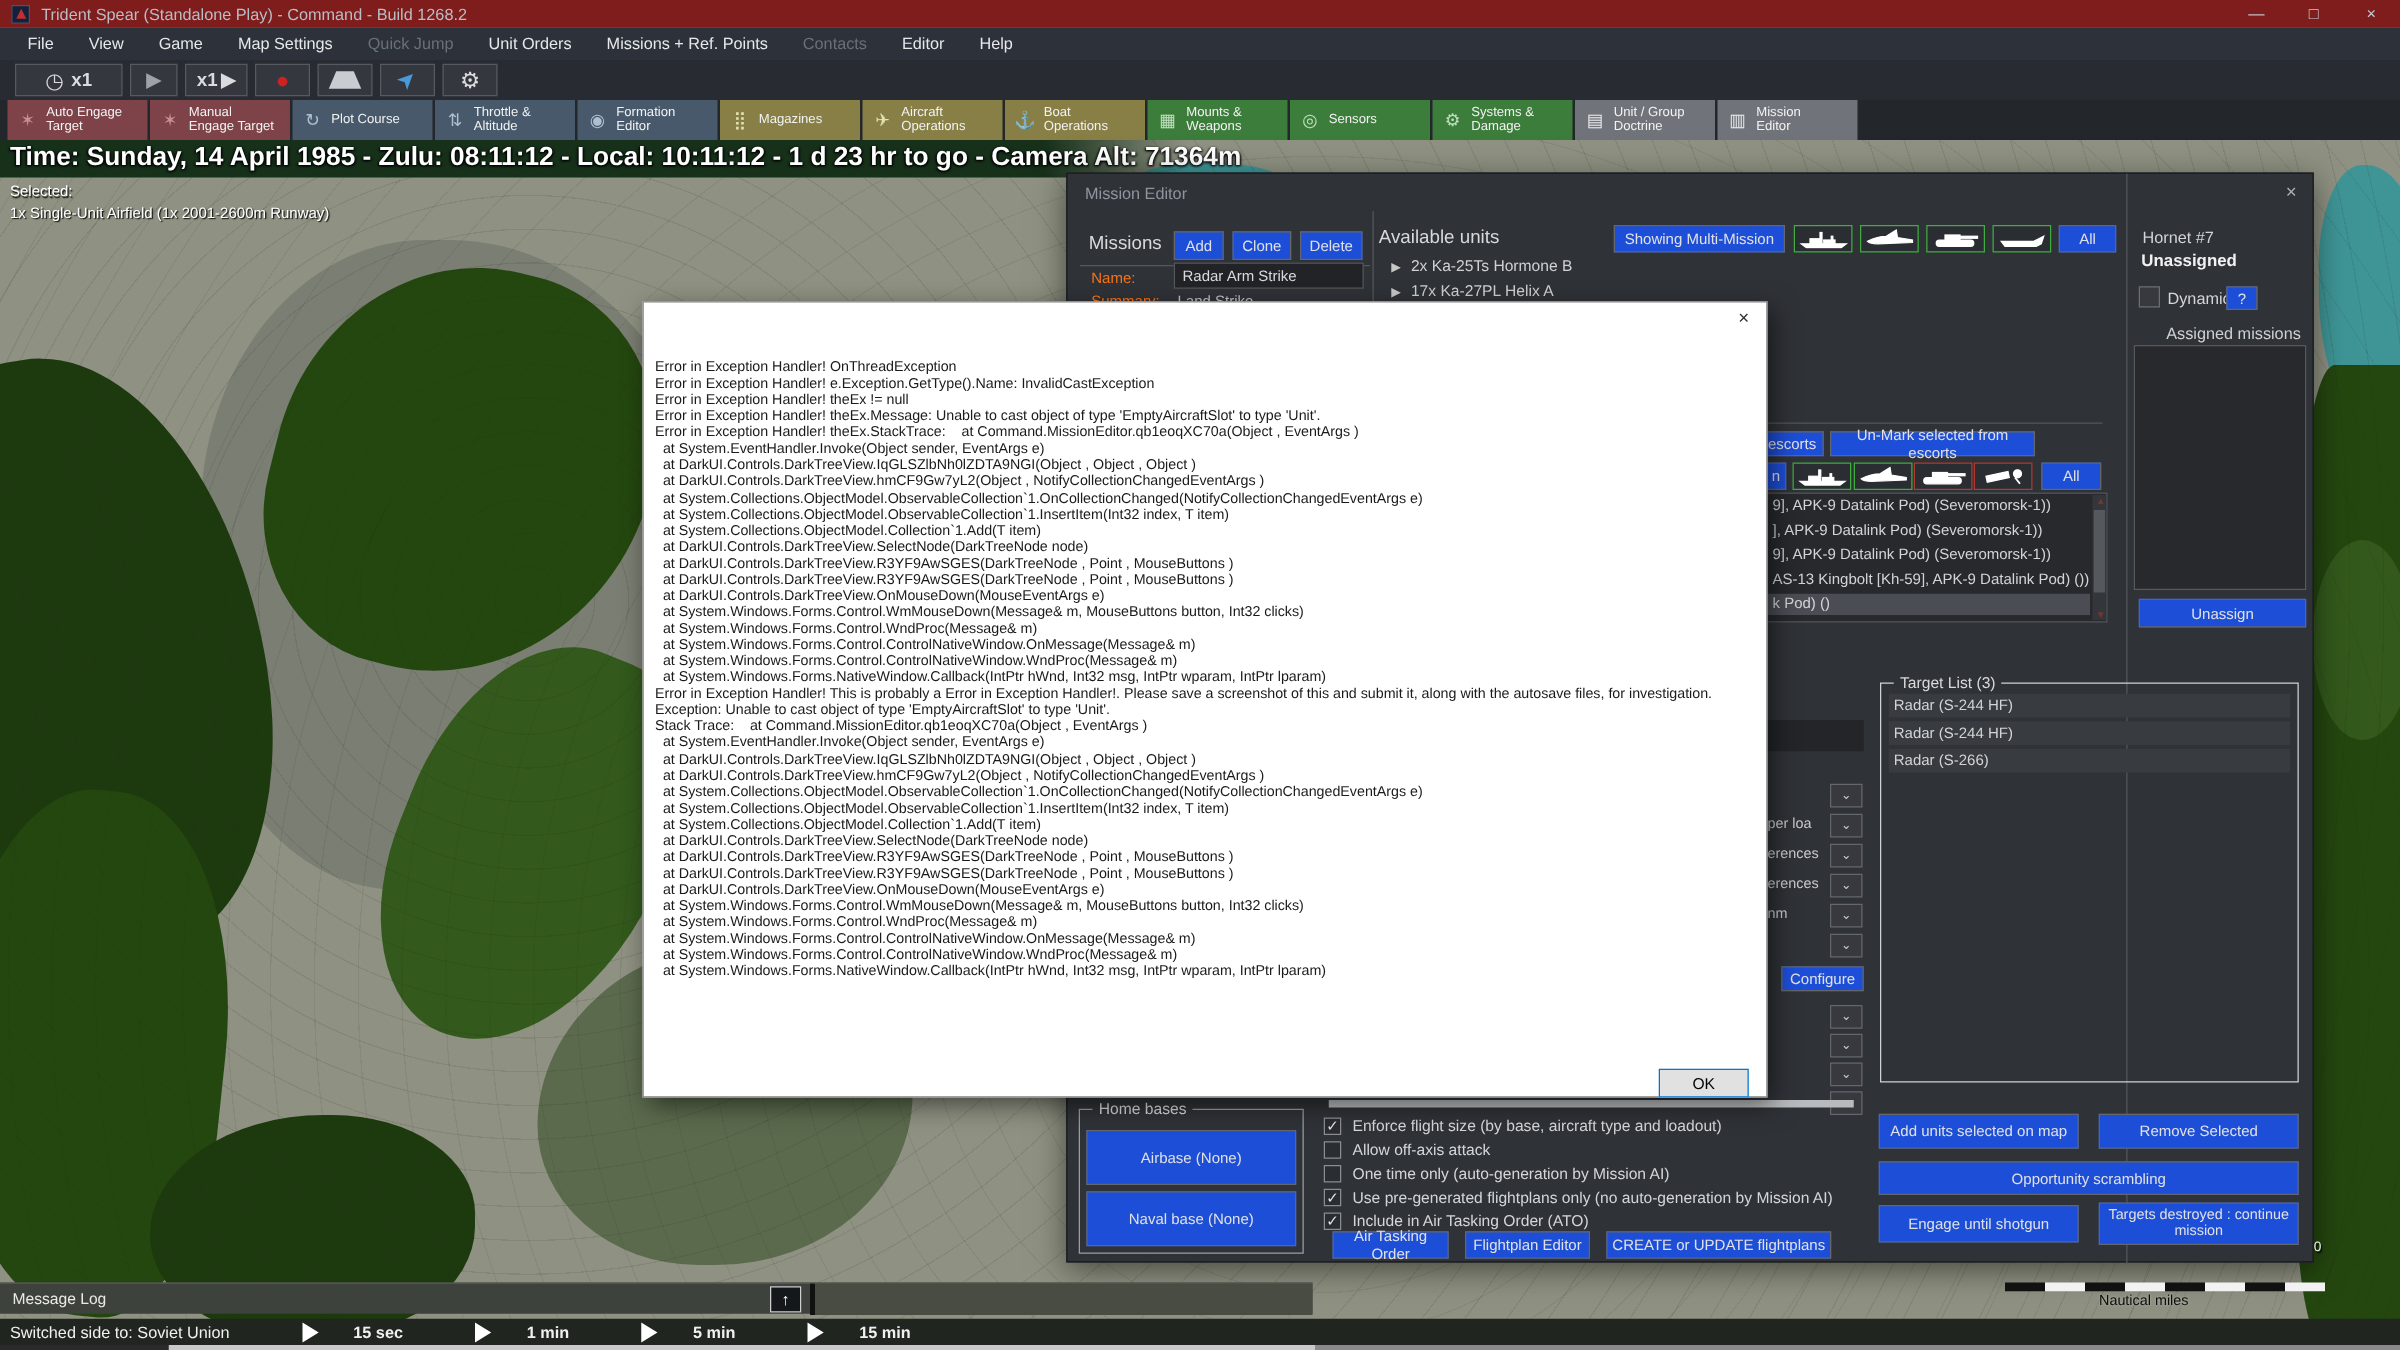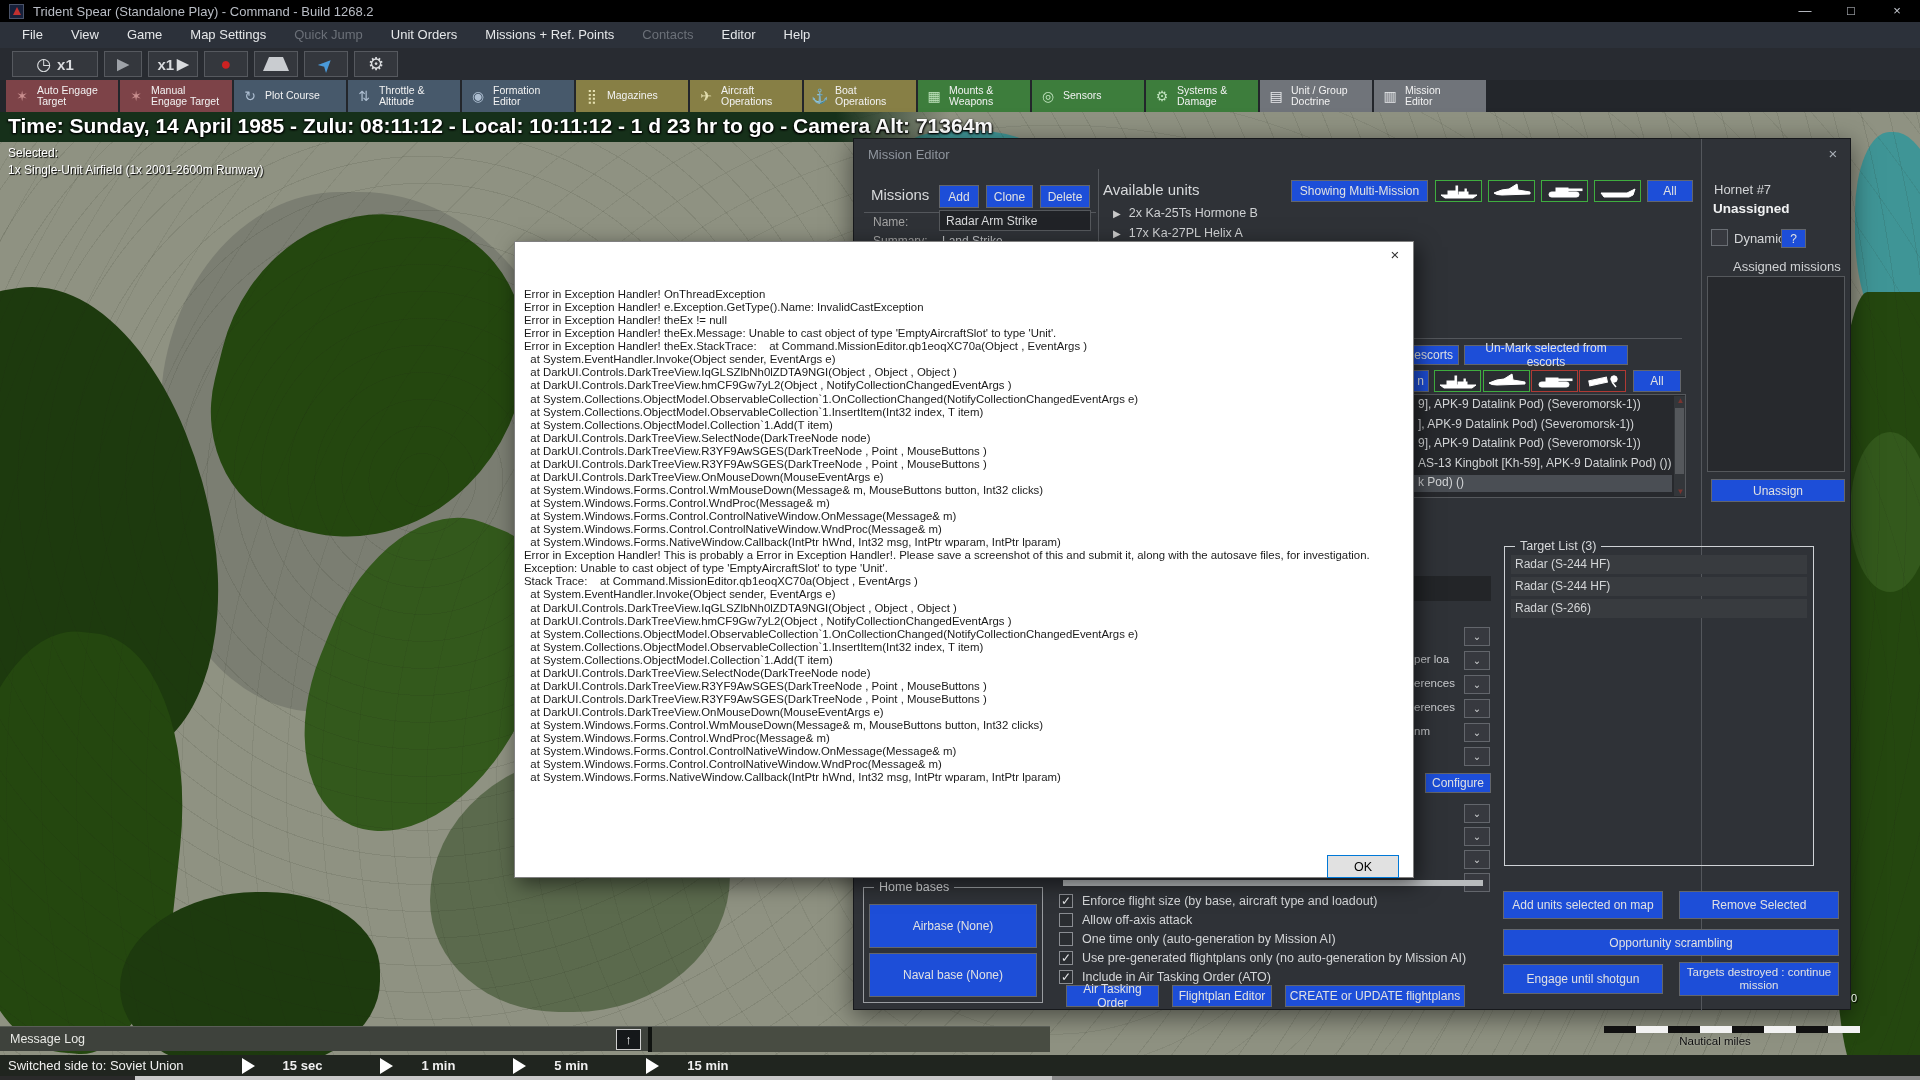--- a/index.html
+++ b/index.html
@@ -2,21 +2,21 @@
 <html><head>
 <meta charset="utf-8">
 <style>
   * { margin:0; padding:0; box-sizing:border-box; }
   html,body { background:#000; }
   body { font-family:"Liberation Sans", sans-serif; }
   #screen { position:relative; width:1920px; height:1080px; overflow:hidden; background:#8f9282; }
   .abs { position:absolute; }
 
   
-  #titlebar { left:0; top:0; width:1920px; height:22px; background:#000000; color:#b9bdc5; font-size:13px; display:flex; align-items:center; }
+  #titlebar { left:0; top:0; width:1920px; height:22px; background:#7f1d1d; color:#b9bdc5; font-size:13px; display:flex; align-items:center; }
   #app-icon { width:15px; height:15px; margin:0 9px 0 9px; background:#16203a; border:1px solid #4a5368; position:relative; }
   #app-icon::after{ content:""; position:absolute; left:3px; top:2px; width:0; height:0; border-left:4px solid transparent; border-right:4px solid transparent; border-bottom:8px solid #c03030; }
   .winctl { position:absolute; top:0; height:22px; width:46px; text-align:center; line-height:22px; color:#c7cbd2; font-size:13px; }
   #menubar { left:0; top:22px; width:1920px; height:26px; background:#2c313a; display:flex; align-items:center; padding-left:8px; }
   .menu-item { color:#e6e8ea; font-size:13px; padding:0 14px; line-height:26px; }
   .menu-item.dim { color:#6b7078; }
 
   #toolbar2 { left:0; top:48px; width:1920px; height:32px; background:#282b31; display:flex; align-items:center; gap:6px; padding-left:12px; }
   .t2btn { height:26px; background:#34373d; border:1px solid #56595f; color:#d9dbde; display:flex; align-items:center; justify-content:center; gap:6px; font-size:15px; font-weight:bold; }
   .trap { width:26px; height:0; border-bottom:14px solid #c9ccd0; border-left:6px solid transparent; border-right:6px solid transparent; }
@@ -44,21 +44,21 @@
   #timebar .txt { position:absolute; left:8px; top:2px; color:#fff; font-size:21px; font-weight:600; text-shadow:1px 1px 2px #000, -1px 1px 2px #000; white-space:nowrap; }
   #selected-info { left:8px; top:145px; color:#fff; font-size:12px; text-shadow:1px 1px 1px #000; line-height:17px; }
 
   
   #mewin { left:853px; top:138px; width:998px; height:872px; background:#2f3237; border:1px solid #17191c; box-shadow:0 6px 24px rgba(0,0,0,.5); }
   #mewin .wtitle { position:absolute; left:14px; top:8px; color:#8f959d; font-size:13px; }
   #mewin .wclose { position:absolute; right:8px; top:6px; color:#aab0b8; font-size:15px; width:18px; text-align:center; }
   .sect-h { color:#d7d9db; font-size:15px; }
   .btn { background:#1d4ed8; border:1px solid #63666c; color:#e0e1e3; font-size:12px; display:flex; align-items:center; justify-content:center; text-align:center; }
   .tbox { background:#212327; border:1px solid #55585c; color:#d8d9db; font-size:12px; display:flex; align-items:center; padding-left:6px; }
-  .lab { color:#a3a3a3; font-size:12px; }
+  .lab { color:#f97316; font-size:12px; }
   .tree-row { position:absolute; color:#cfd1d3; font-size:12.5px; }
   .tree-row .ar { color:#c8c8c8; font-size:10px; margin-right:8px; }
   .fbtn { position:absolute; width:47px; height:22px; background:#2a2d31; display:flex; align-items:center; justify-content:center; }
   .fbtn.gb { border:1px solid #3fae3f; } .fbtn.rb { border:1px solid #b03a34; }
   .fbtn svg { width:40px; height:16px; fill:#fff; stroke:#fff; }
   .divline { position:absolute; background:#54575c; }
   .listbox { position:absolute; background:#27292d; border:1px solid #55585c; }
   .esc-item { position:absolute; color:#d2d4d6; font-size:12px; white-space:nowrap; }
   .esc-item.sel { background:#4a4e54; }
   .grp { position:absolute; border:1px solid #cfd2d6; }
@@ -448,21 +448,21 @@
 
         <div class="abs">
           <span class="combo" style="left: 610px; top: 711px;">⌄</span>
         </div>
 
         <div class="abs">
           <span class="combo" style="left: 610px; top: 734px;">⌄</span>
         </div>
       </div>
 
-    <div class="grp" style="left:650px;top:407px;width:310px;height:320px;">
+    <div class="grp" style="left:650px;top:407px;width:335px;height:320px;">
       <span class="gl">Target List (3)</span>
       <div>
 
       <div class="tl-item" style="top: 8px;">Radar (S-244 HF)</div>
           <div class="tl-item" style="top: 30px;">Radar (S-244 HF)</div>
           <div class="tl-item" style="top: 52px;">Radar (S-266)</div>
         </div>
     </div>
 
     <div class="btn abs" style="left:649px;top:752px;width:160px;height:28px;">Add units selected on map</div>

